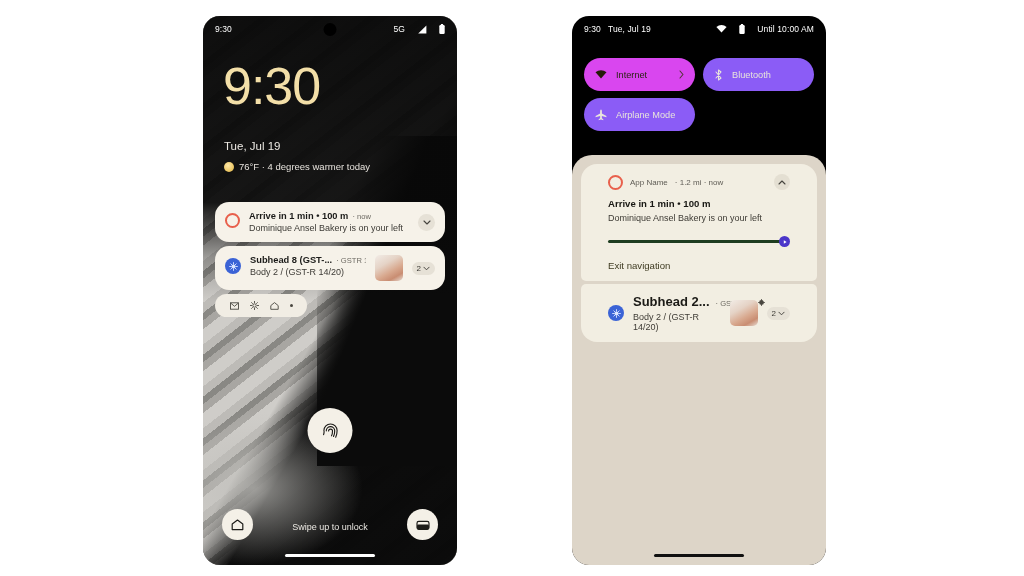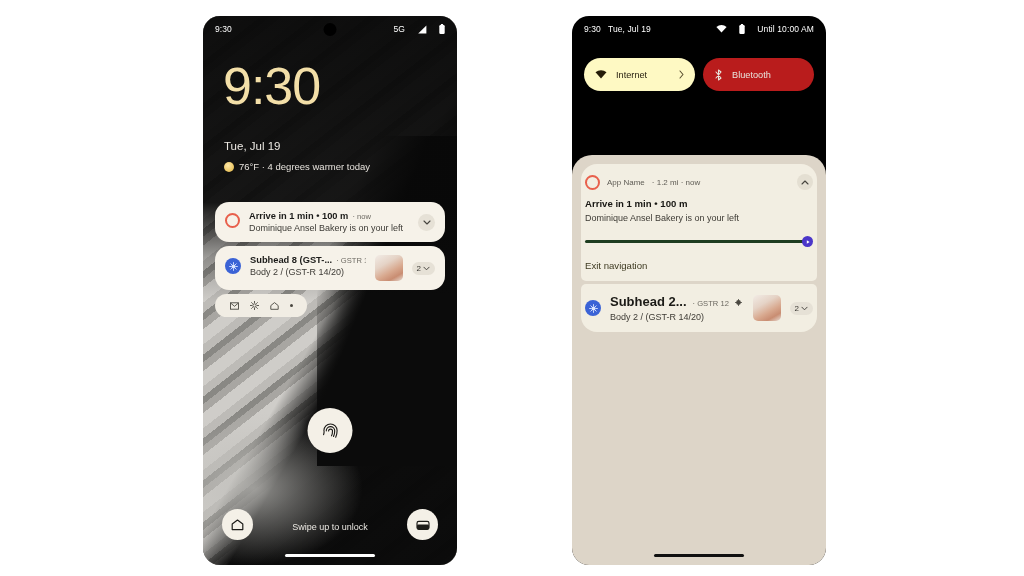--- a/index.html
+++ b/index.html
@@ -221,46 +221,46 @@
   .qs-grid {
     position: absolute; left: 12px; right: 12px; top: 42px;
     display: grid;
     grid-template-columns: 1fr 1fr;
     gap: 7px 8px;
     z-index: 5;
   }
   .qs-tile {
     height: 33px;
     border-radius: 17px;
-    background: #b91c1c;
+    background: #8b5cf6;
     display: flex; align-items: center;
     padding: 0 11px;
     gap: 9px;
     color: #e8e4dc;
     font-size: 9.2px;
   }
   .qs-tile.active {
-    background: #fef9c3;
+    background: #d946ef;
     color: #2a2313;
   }
   .qs-tile .chev-right { margin-left: auto; font-size: 10px; opacity: .85; }
 
   
   .shade {
     position: absolute; left: 0; right: 0; top: 139px; bottom: 0;
     background: #ddd5c8;
     border-top-left-radius: 20px;
     border-top-right-radius: 20px;
     padding: 9px;
     z-index: 5;
   }
   .snotif {
     background: #f2eee2;
     border-radius: 16px;
-    padding: 10px 4px;
+    padding: 10px 27px;
   }
   .snotif.group-top { border-bottom-left-radius: 5px; border-bottom-right-radius: 5px; }
   .snotif.group-bottom { margin-top: 3px; border-top-left-radius: 5px; border-top-right-radius: 5px; }
   .sn-head {
     display: flex; align-items: center; gap: 7px;
   }
   .sn-app { font-size: 8px; color: #5f5c55; }
   .sn-collapse {
     margin-left: auto;
     width: 16px; height: 16px; border-radius: 50%;
@@ -481,20 +481,28 @@
 
       <div class="qs-tile">
         <span class="ic">
           <svg width="9" height="12" viewBox="0 0 9 12">
               <path d="M2 3 L7 9 L4.5 11 L4.5 1 L7 3 L2 9" stroke="#e8e4dc" stroke-width="1.1" fill="none" stroke-linejoin="round" stroke-linecap="round"></path>
             </svg>
         </span>
         <span>Bluetooth</span>
       </div>
 
+      <div class="qs-tile">
+        <span class="ic">
+          <svg width="12" height="12" viewBox="0 0 12 12">
+              <path d="M6 0.6 q0.9 0 0.9 1.8 l0 2 L11.4 7 l0 1.2 L6.9 7 l0 2.3 L8.3 10.3 l0 0.9 L6 10.6 L3.7 11.2 l0 -0.9 L5.1 9.3 l0 -2.3 L0.6 8.2 L0.6 7 L5.1 4.4 l0 -2 Q5.1 0.6 6 0.6 Z" fill="#e8e4dc"></path>
+            </svg>
+        </span>
+        <span>Airplane Mode</span>
+      </div>
 
     </div>
 
     <div class="shade">
 
       <div class="snotif group-top">
         <div class="sn-head">
           <div class="app-ring" style="margin-top:0"></div>
           <span class="sn-app">App Name</span>
           <span class="sn-app">· 1.2 mi · now</span>

